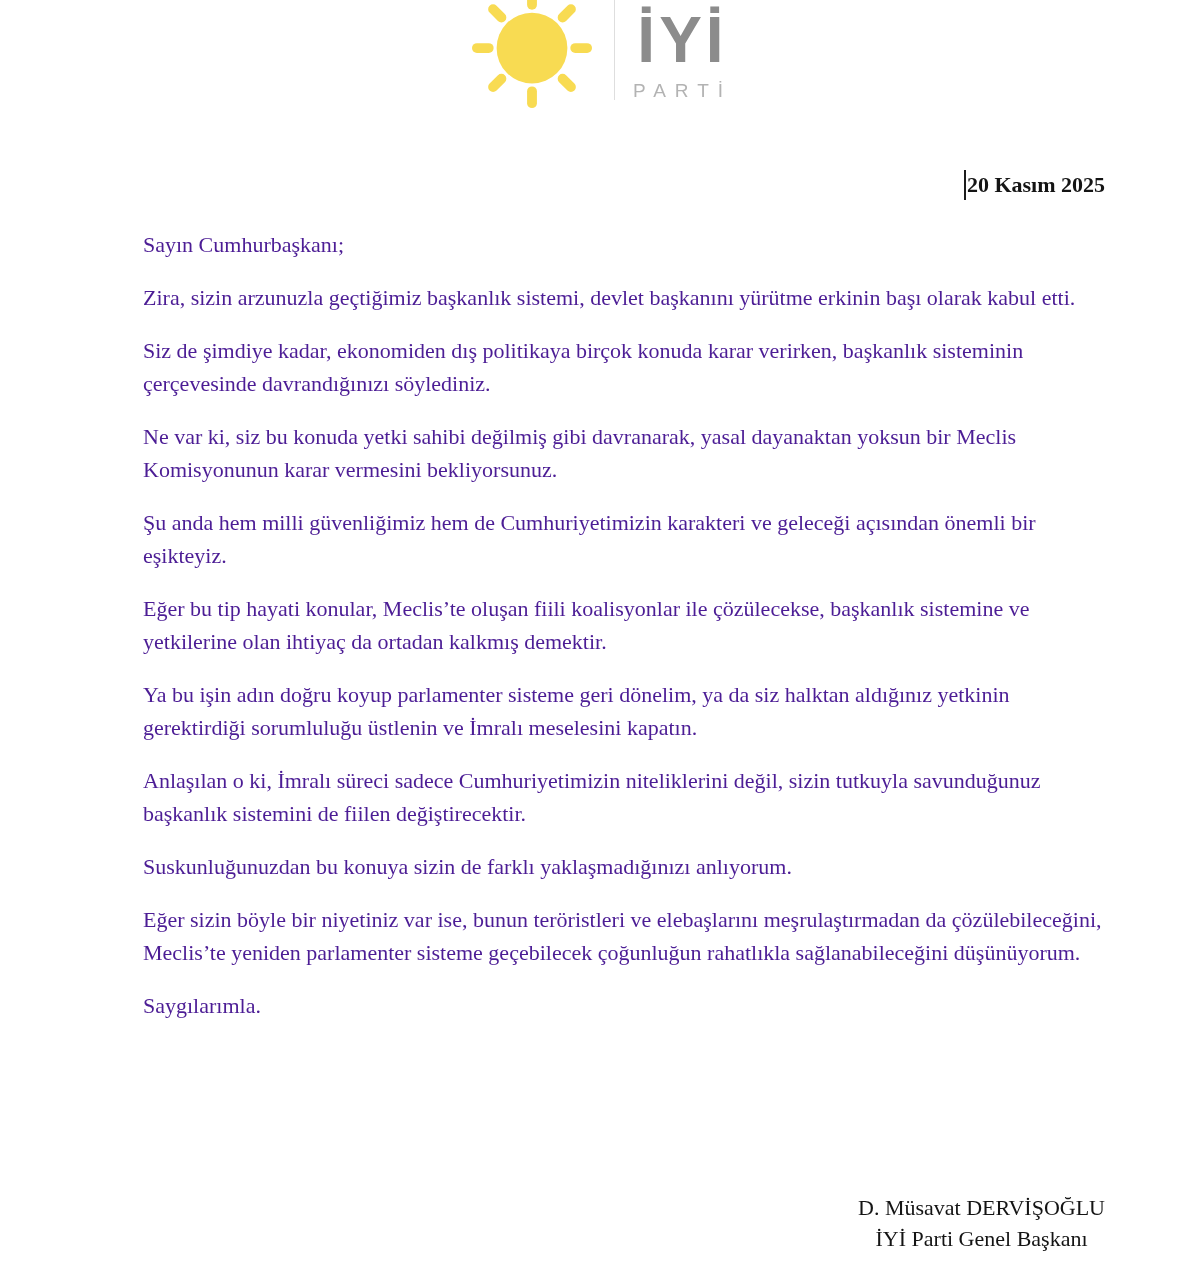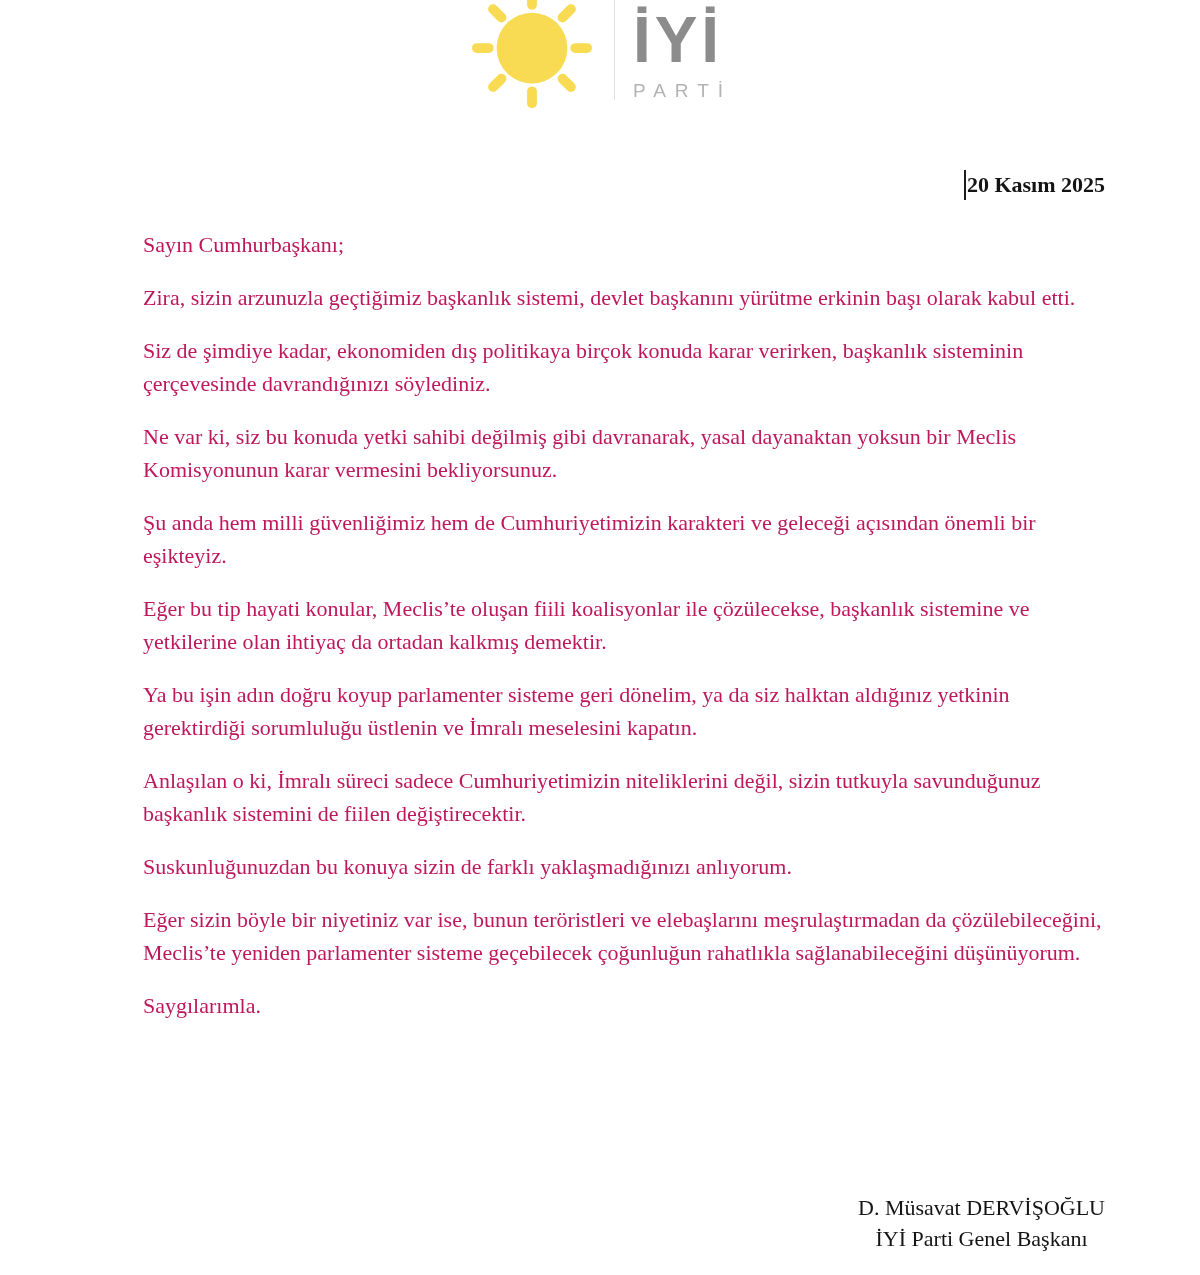--- a/index.html
+++ b/index.html
@@ -38,21 +38,21 @@
   .logo-divider {
     width: 1px;
     height: 100px;
     background: #dedede;
     align-self: flex-start;
     margin-top: 6px;
   }
   .logo-text {
     display: flex;
     flex-direction: column;
-    align-items: flex-start;
+    align-items: center;
     padding-top: 4px;
   }
   .logo-title {
     font-family: "Liberation Sans", sans-serif;
     font-weight: bold;
     font-size: 64px;
     line-height: 64px;
     letter-spacing: 4px;
     color: #8c8c8c;
   }
@@ -87,21 +87,21 @@
   .letter-body {
     position: absolute;
     top: 228px;
     left: 143px;
     width: 962px;
   }
   .letter-body p {
     margin: 0 0 20px 0;
     font-size: 22px;
     line-height: 33px;
-    color: #be185d;
+    color: #4c1d95;
     text-align: left;
   }
   
   .signature {
     position: absolute;
     top: 1192px;
     right: 95px;
     text-align: center;
     font-size: 22px;
     line-height: 31px;

